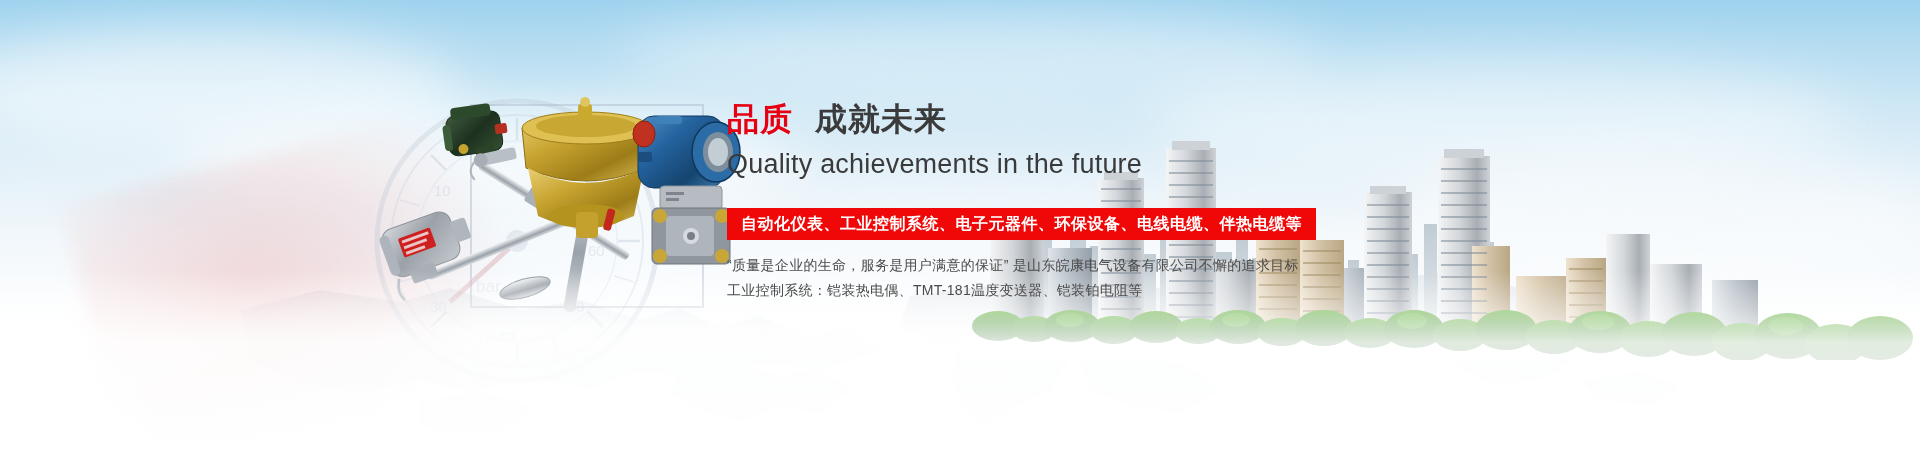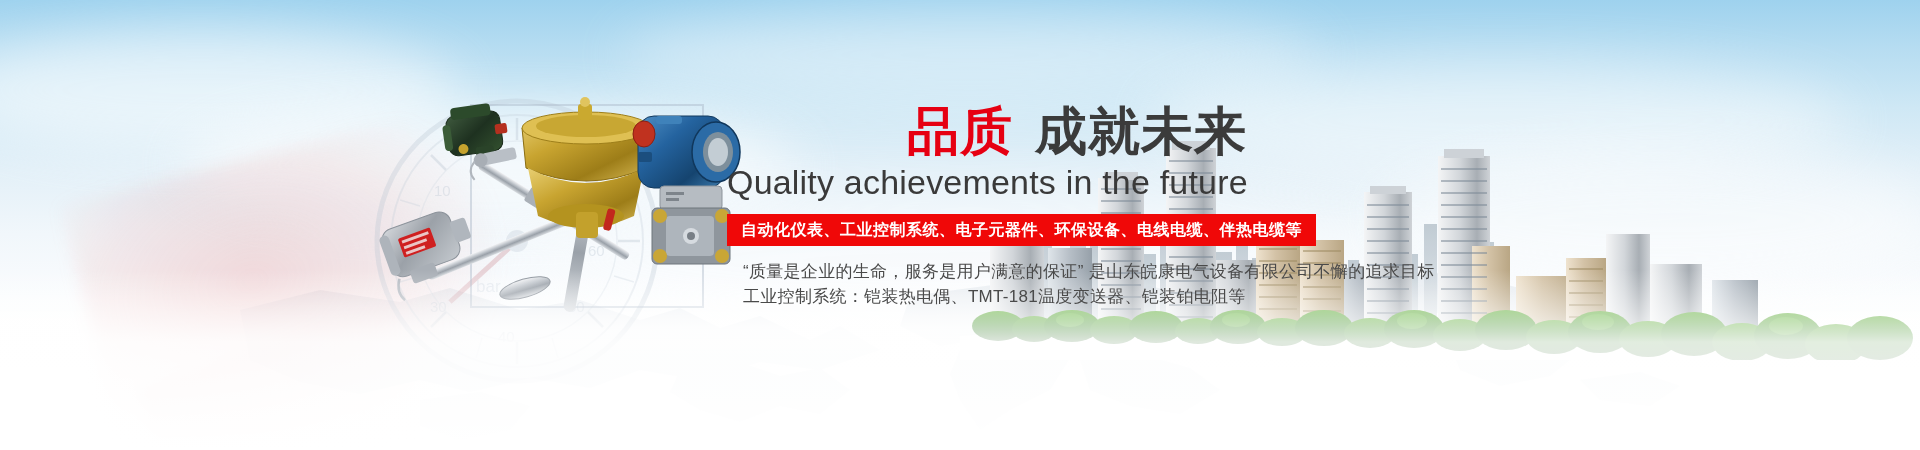--- a/index.html
+++ b/index.html
@@ -79,41 +79,41 @@
   .instruments svg{width:100%;height:100%;display:block;overflow:visible;}
 
   
   .city{position:absolute;left:960px;top:130px;width:960px;height:230px;}
   .city svg{width:100%;height:100%;display:block;}
 
   
   .copy{position:absolute;left:727px;top:96px;width:700px;}
 
   .headline{
-    font-size:52px;line-height:46px;font-weight:bold;letter-spacing:1px;
-    white-space:nowrap;margin:12px;text-align:center;
+    font-size:32px;line-height:46px;font-weight:bold;letter-spacing:1px;
+    white-space:nowrap;margin:0;
   }
   .headline .hl-red{color:#e60012;}
   .headline .hl-dark{color:#3b3b3b;margin-left:22px;}
 
   .subhead{
-    margin:6px 0 0 0;font-size:34px;line-height:32px;
+    margin:6px 0 0 0;font-size:27px;line-height:32px;
     color:#3a3a3a;letter-spacing:.2px;white-space:nowrap;font-weight:400;
   }
 
   .redstrip{
-    margin-top:16px;display:inline-block;
+    margin-top:28px;display:inline-block;
     background:#f00808;color:#ffffff;
     font-size:16px;line-height:20px;font-weight:bold;
     padding:6px 14px 6px 14px;white-space:nowrap;letter-spacing:.5px;
   }
 
   .lines{margin-top:13px;}
   .line{
-    font-size:17px;line-height:25px;color:#4a4a4a;white-space:nowrap;letter-spacing:.3px;margin-left:16px;
+    font-size:14px;line-height:25px;color:#4a4a4a;white-space:nowrap;letter-spacing:.3px;
   }
 </style>
 </head>
 <body>
 
 <div class="banner">
 
   <div class="cloud c1"></div>
   <div class="cloud c2"></div>
   <div class="cloud c3"></div>

